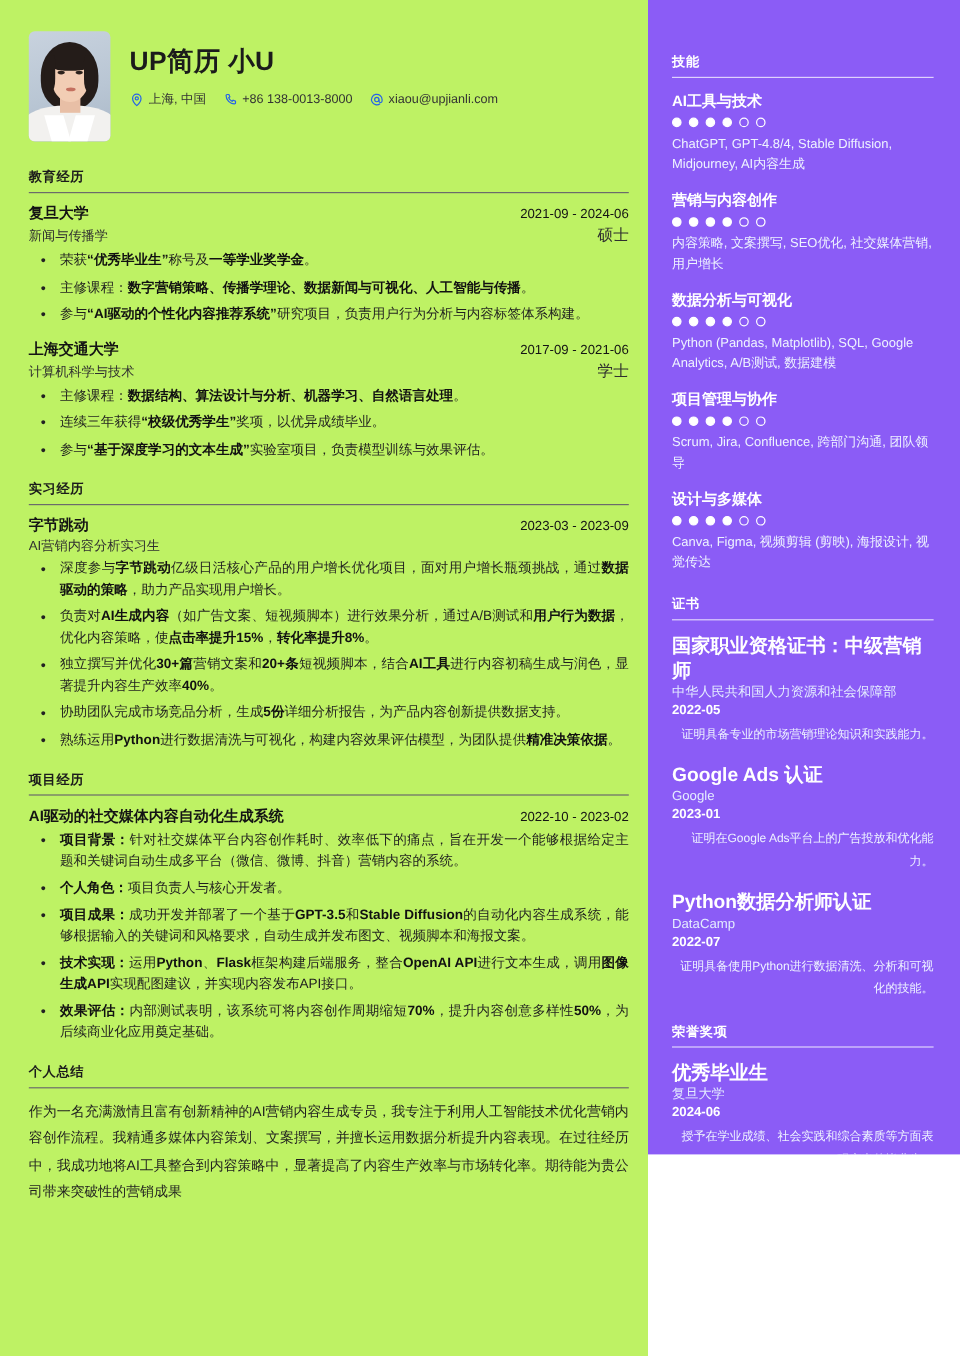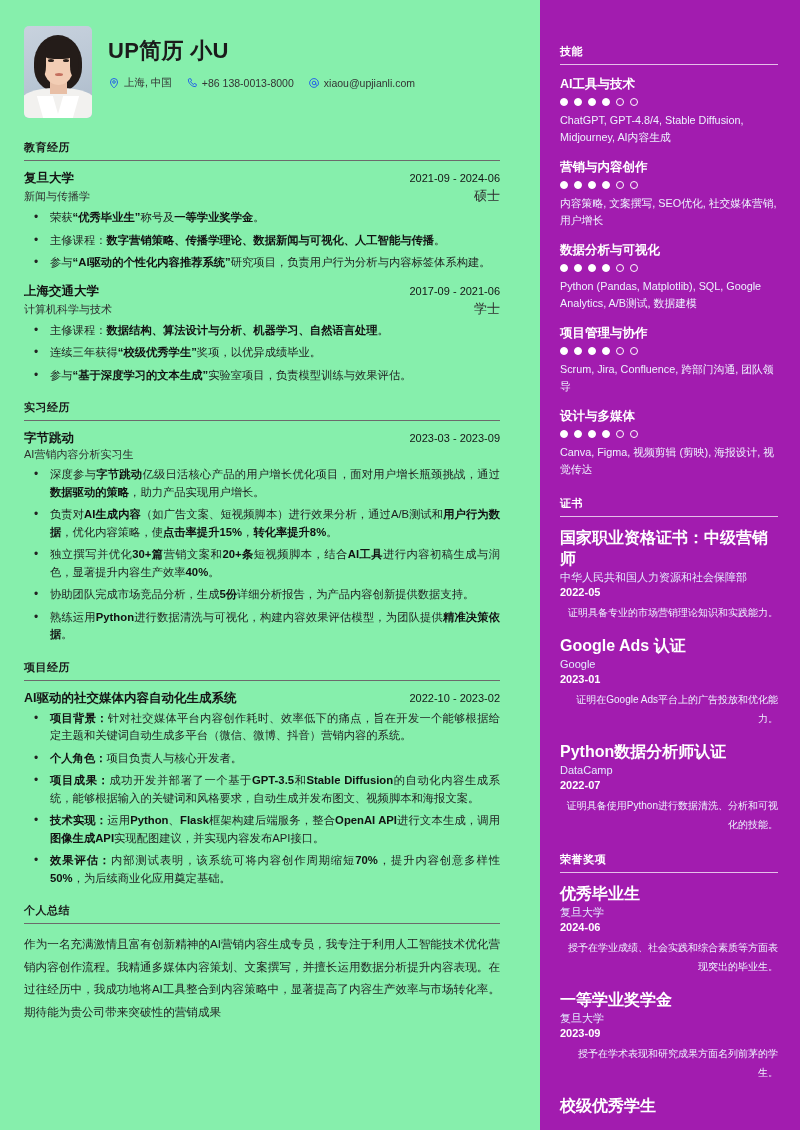--- a/index.html
+++ b/index.html
@@ -7,23 +7,23 @@
     width: 800px; height: 1130px;
     overflow: hidden;
     background: #ffffff;
     font-family: "Liberation Sans", "DejaVu Sans", sans-serif;
   }
   .page { position: relative; width: 800px; height: 1130px; display: flex; }
 
   
   .main-col {
     width: 540px; height: 1130px;
-    padding: 26px 40px 0 24px;
+    padding: 26px 16px 0 24px;
     overflow: hidden;
-    background: #86efac;
+    background: #bef264;
   }
 
   .header { display: flex; align-items: flex-start; gap: 16px; margin-bottom: 22px; }
   .photo {
     width: 68px; height: 92px; flex: 0 0 68px;
     border-radius: 5px; overflow: hidden; position: relative;
     background: linear-gradient(165deg,#c8d2de 0%, #b9c6d4 55%, #aab8c8 100%);
   }
   
   .photo .hair-back { position:absolute; left:10px; top:9px; width:48px; height:56px; background:#241c19; border-radius:50% 50% 42% 42%; }
@@ -69,22 +69,22 @@
   ul.bullets li::before {
     content: "\2022"; position: absolute; left: 10px; top: -1px;
     font-size: 12px; color: #222;
   }
   ul.bullets li b { font-weight: 700; color: #111; }
 
   .summary-text { font-size: 11.6px; line-height: 1.95; color: #1f1f1f; text-align: justify; }
 
   
   .side-col {
-    width: 260px; height: 1130px;
-    background: #a21caf;
+    width: 260px; height: 962px;
+    background: #8b5cf6;
     color: #ffffff;
     padding: 44px 22px 0 20px;
     overflow: hidden;
   }
   .s-sec-title { font-size: 11px; font-weight: 700; color: #ffffff; letter-spacing: .6px; padding-bottom: 5px; }
   .s-rule { height: 1px; background: rgba(255,255,255,.72); width: 100%; margin-bottom: 11px; }
   .s-block { margin-bottom: 13px; }
   .s-head { font-size: 12.5px; font-weight: 700; color: #ffffff; margin-bottom: 5px; }
   .dots { display: flex; gap: 6px; margin-bottom: 6px; }
   .dot { width: 8px; height: 8px; border-radius: 50%; border: 1.3px solid #ffffff; }

